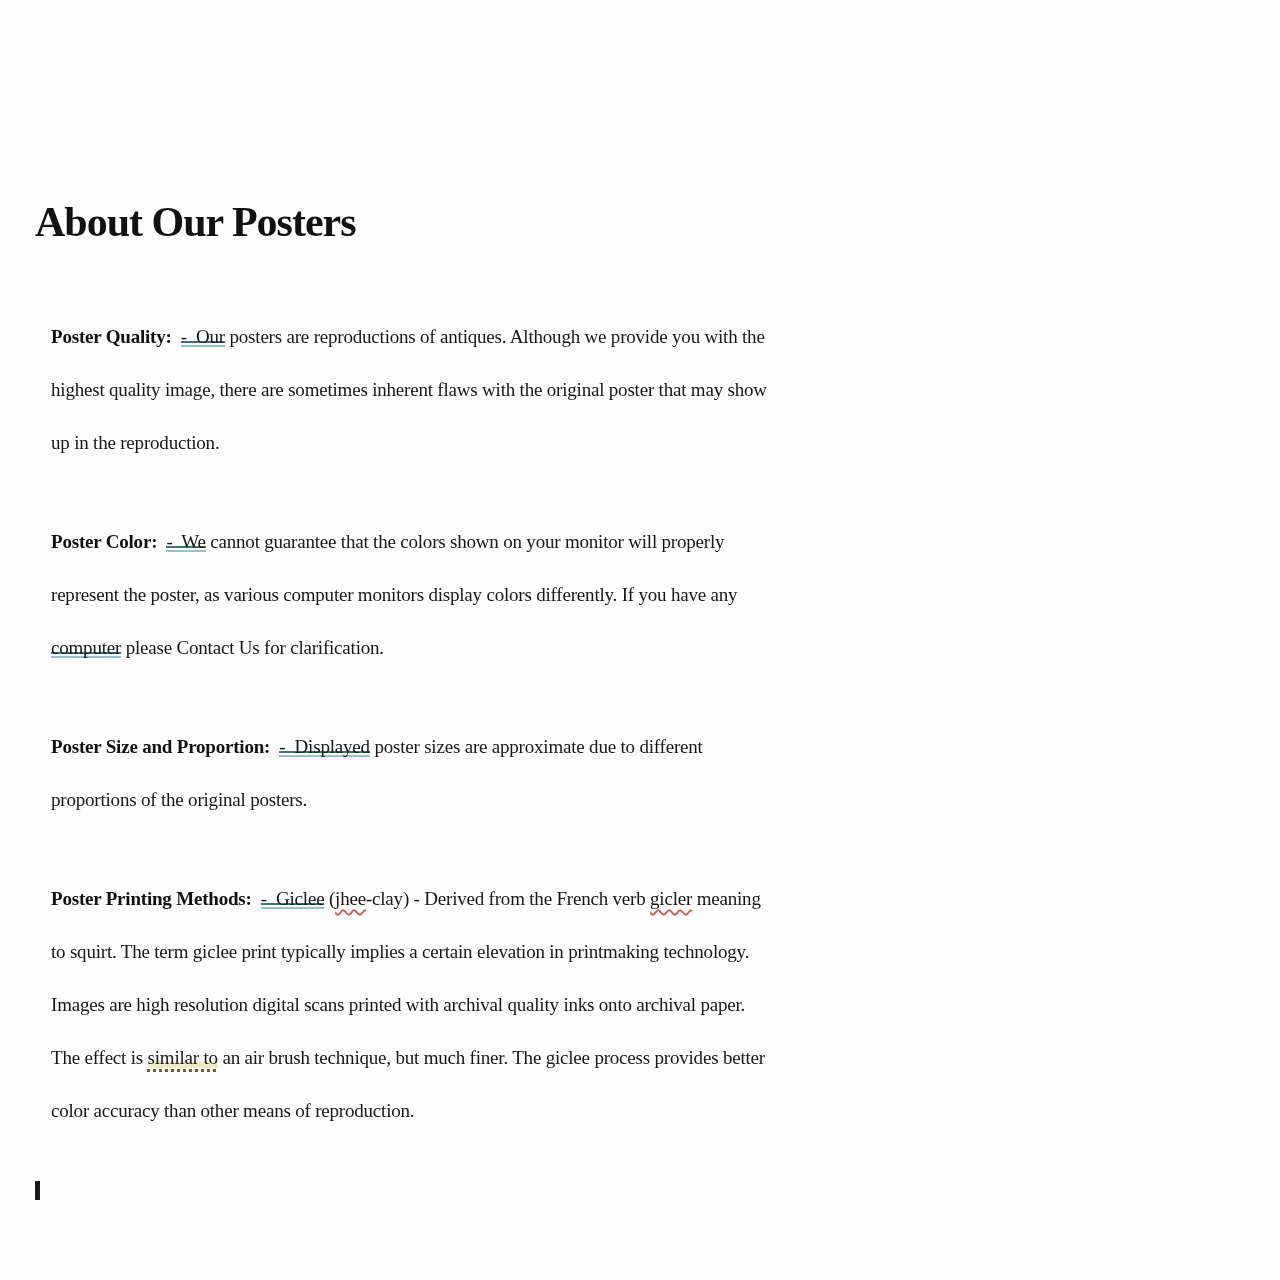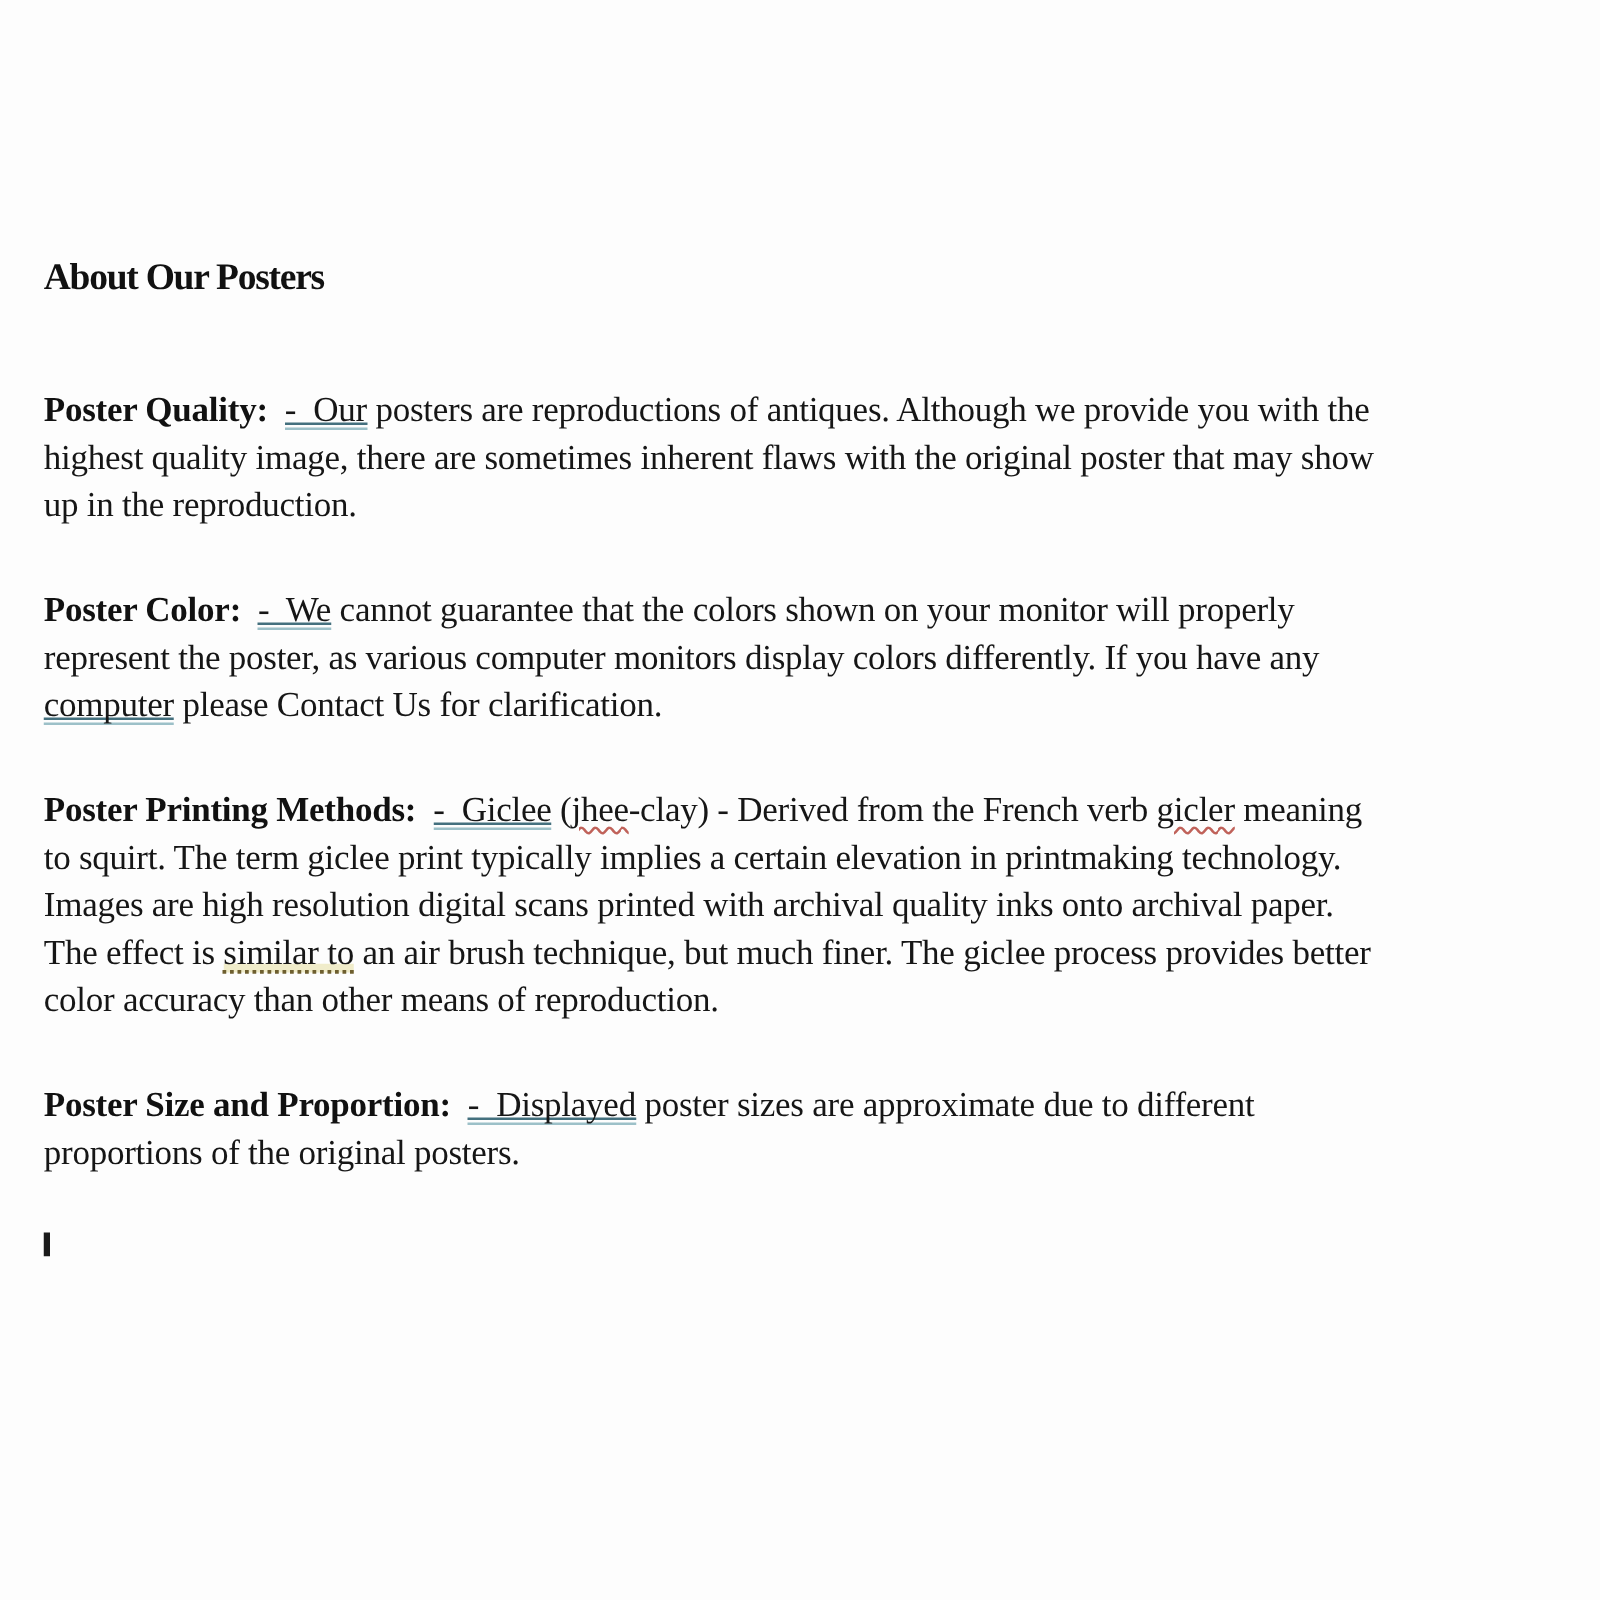--- a/index.html
+++ b/index.html
@@ -13,31 +13,31 @@
   .page {
     box-sizing: border-box;
     width: 1280px;
     height: 1280px;
     padding: 196px 30px 0 35px;
     font-family: "Liberation Serif", "DejaVu Serif", serif;
     color: #161616;
   }
   h1.doc-title {
     margin: 0;
-    font-size: 30px;
+    font-size: 42px;
     line-height: 52px;
     font-weight: 700;
     letter-spacing: -1px;
     color: #111;
   }
   .paragraphs { width: 1215px; }
   p.doc-paragraph {
-    margin: 46px 0 0 0;
-    font-size: 28px;
-    line-height: 38px;
+    margin: 46px 0 0 16px;
+    font-size: 19px;
+    line-height: 53px;
     white-space: pre-wrap;
     letter-spacing: -0.2px;
   }
   p.doc-paragraph.first { margin-top: 62px; }
   .run-bold { font-weight: 700; color: #111; }
   .run-normal { font-weight: 400; }
   .run-dunder {
     background-image:
       linear-gradient(var(--dunder-dark), var(--dunder-dark)),
       linear-gradient(var(--dunder-light), var(--dunder-light));
@@ -76,23 +76,23 @@
 <div class="page">
   <h1 class="doc-title">About Our Posters</h1>
 
   <div class="paragraphs" id="paragraphs">
       <p class="doc-paragraph first"><span class="run-bold">Poster Quality:</span><span class="run-normal">  </span><span class="run-dunder">-  Our</span><span class="run-normal"> posters are reproductions of antiques. Although we provide you with the
 highest quality image, there are sometimes inherent flaws with the original poster that may show
 up in the reproduction.</span></p>
       <p class="doc-paragraph"><span class="run-bold">Poster Color:</span><span class="run-normal">  </span><span class="run-dunder">-  We</span><span class="run-normal"> cannot guarantee that the colors shown on your monitor will properly
 represent the poster, as various computer monitors display colors differently. If you have any
 </span><span class="run-dunder">computer</span><span class="run-normal"> please Contact Us for clarification.</span></p>
+      <p class="doc-paragraph"><span class="run-bold">Poster Size and Proportion:</span><span class="run-normal">  </span><span class="run-dunder">-  Displayed</span><span class="run-normal"> poster sizes are approximate due to different
+proportions of the original posters.</span></p>
       <p class="doc-paragraph"><span class="run-bold">Poster Printing Methods:</span><span class="run-normal">  </span><span class="run-dunder">-  Giclee</span><span class="run-normal"> (</span><span class="run-wavy">jhee</span><span class="run-normal">-clay) - Derived from the French verb </span><span class="run-wavy">gicler</span><span class="run-normal"> meaning
 to squirt. The term giclee print typically implies a certain elevation in printmaking technology.
 Images are high resolution digital scans printed with archival quality inks onto archival paper.
 The effect is </span><span class="run-dotted">similar to</span><span class="run-normal"> an air brush technique, but much finer. The giclee process provides better
 color accuracy than other means of reproduction.</span></p>
-      <p class="doc-paragraph"><span class="run-bold">Poster Size and Proportion:</span><span class="run-normal">  </span><span class="run-dunder">-  Displayed</span><span class="run-normal"> poster sizes are approximate due to different
-proportions of the original posters.</span></p>
     </div>
 
   <div class="text-cursor"></div>
 </div>
 
 </body></html>

